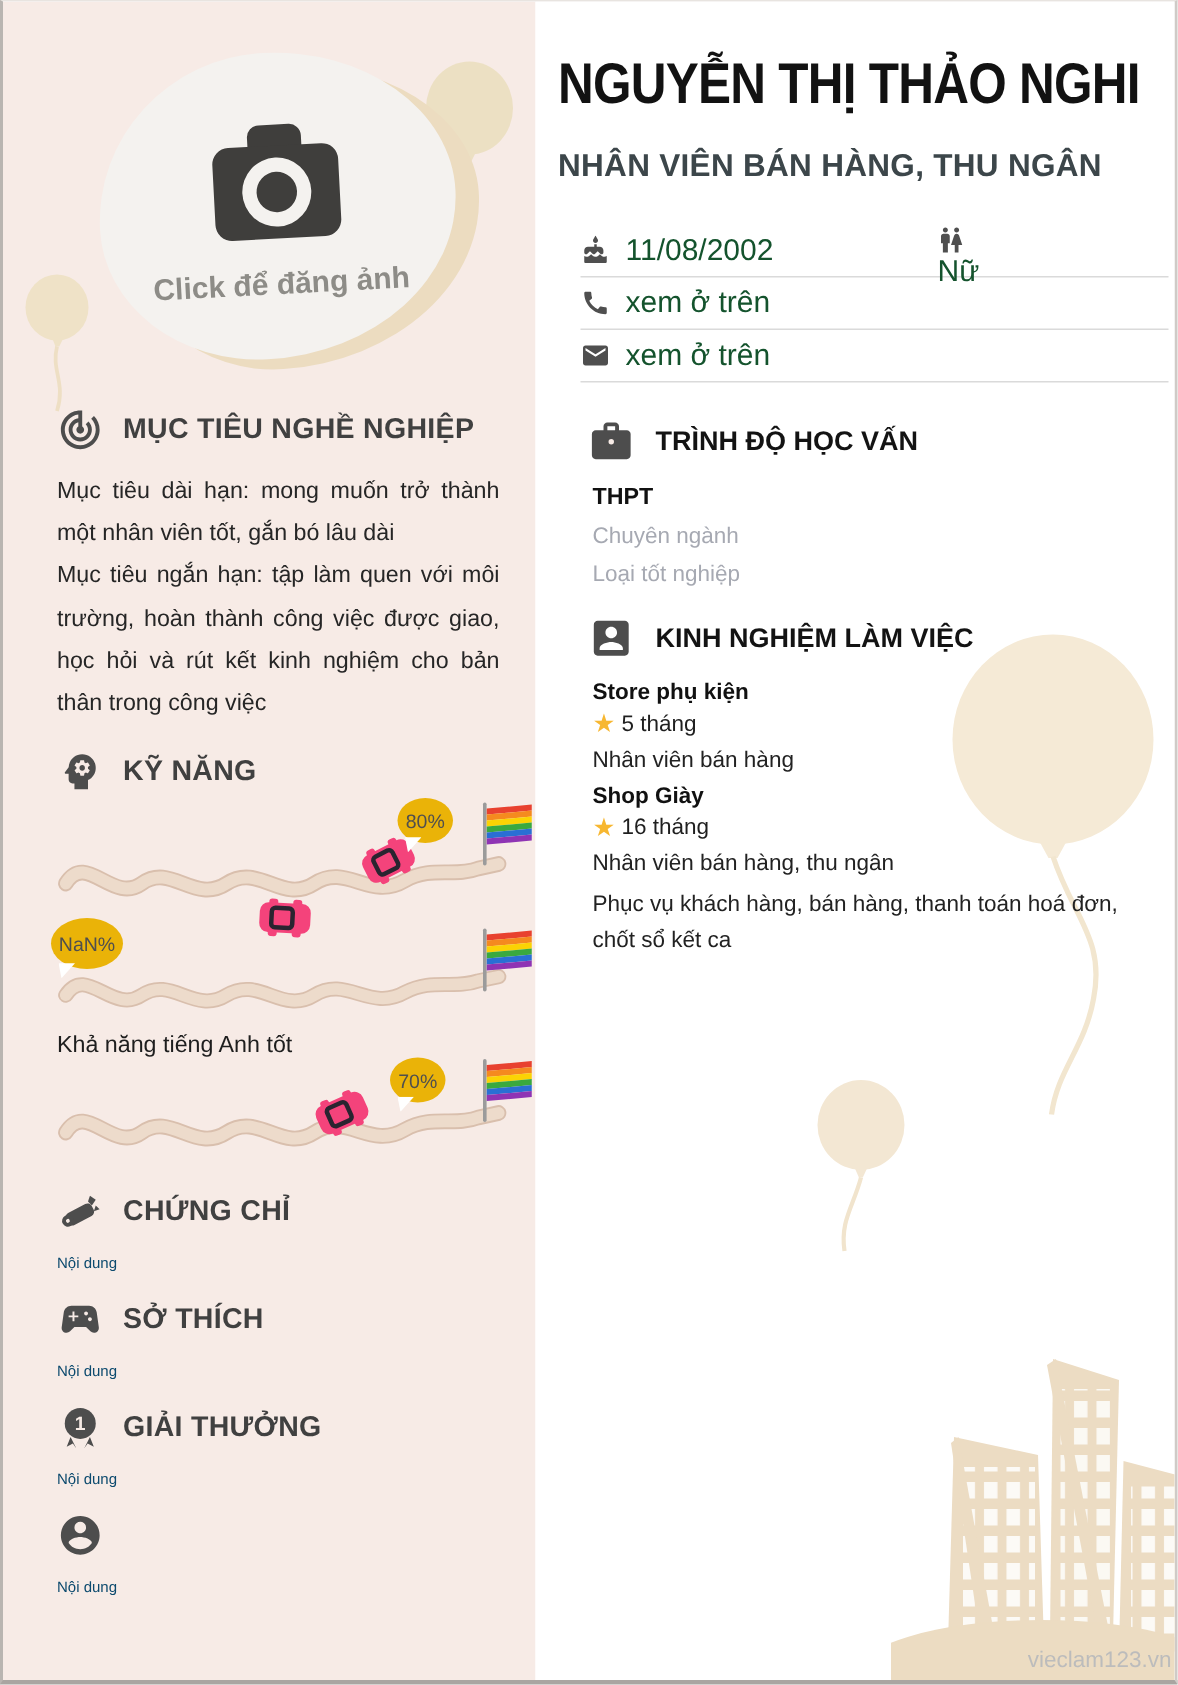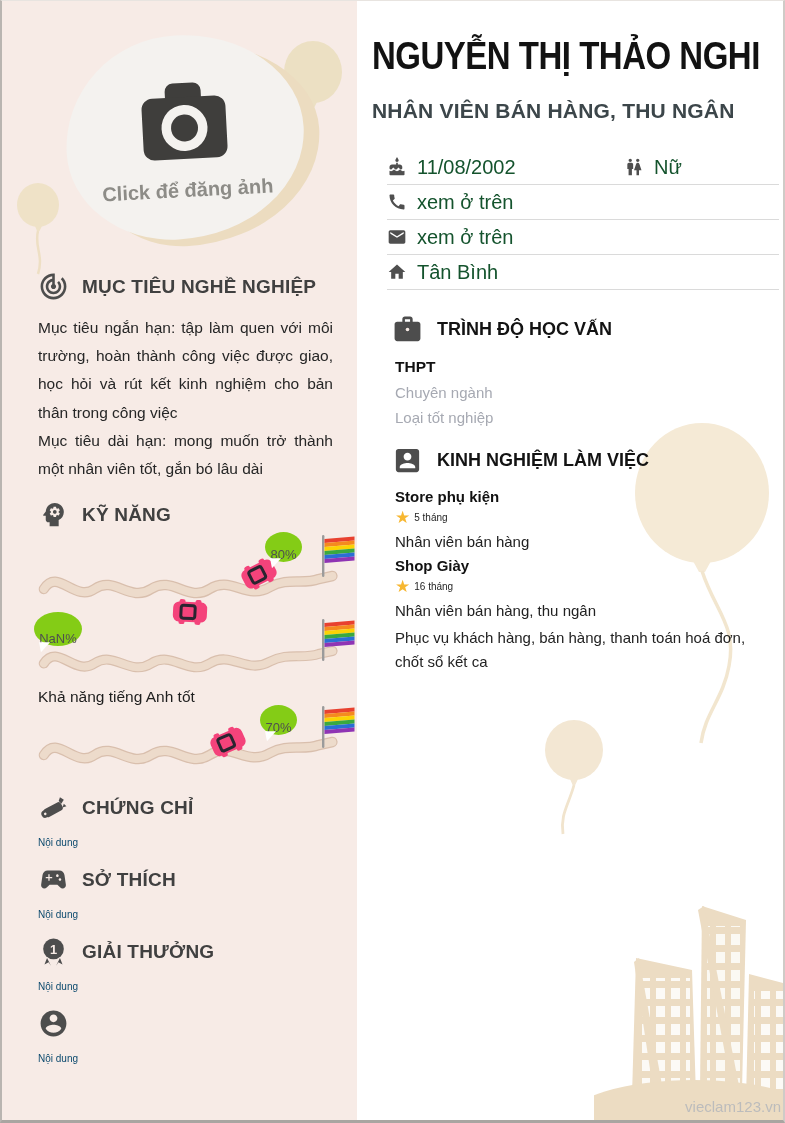--- a/index.html
+++ b/index.html
@@ -28,51 +28,51 @@
   .t2{height:62px;margin-top:10px;}
   .t3{height:66px;margin-top:2px;}
   .road{position:absolute;left:0;width:312px;height:44px;}
   .t1 .road{top:22px;} .t2 .road{top:18px;height:42px;} .t3 .road{top:13px;}
   .flag{position:absolute;left:282px;}
   .t1 .flag{top:0px;} .t2 .flag{top:4px;} .t3 .flag{top:-4px;}
   .car{position:absolute;width:40px;height:26px;}
   .car-1{left:201px;top:28px;transform:rotate(-27deg);}
   .car-2{left:132px;top:-14px;transform:rotate(3deg);}
   .car-3{left:170px;top:21px;transform:rotate(-24deg);}
-  .bubble{position:absolute;background:#84cc16;border-radius:50%;display:flex;align-items:flex-end;
+  .bubble{position:absolute;background:#eab308;border-radius:50%;display:flex;align-items:center;
     justify-content:center;font-size:13px;color:#4f4f4f;}
   .bubble::after{content:"";position:absolute;left:5px;bottom:-6px;width:11px;height:10px;background:#fff;
     clip-path:polygon(0 0,100% 0,18% 100%);}
   .b1{left:227px;top:-1px;width:37px;height:30px;}
   .b2{left:-4px;top:-1px;width:48px;height:34px;}
   .b3{left:199px;top:-3px;width:37px;height:30px;margin-left:23px;}
   .placeholder{margin-top:14px;font-size:10px;color:#0c4a6e;}
   
   .main{position:absolute;left:355px;top:0;width:430px;height:100%;background:#fff;}
   .m-inner{position:relative;z-index:2;padding-left:15px;}
   h1{margin:33px 0 0 0;font-size:33px;font-weight:bold;color:#121212;letter-spacing:-.5px;
     transform:scaleY(1.16);transform-origin:left top;white-space:nowrap;}
   .job-title{margin-top:27px;font-size:21px;font-weight:bold;color:#3c464a;letter-spacing:.2px;white-space:nowrap;}
   .info{margin-top:27px;margin-left:15px;width:392px;}
   .info-row{position:relative;display:flex;align-items:center;height:34px;border-bottom:1px solid #dadada;}
   .info-row .ic{width:20px;height:20px;flex:none;margin-right:10px;}
   .info-row span{font-size:20px;color:#14532d;}
-  .gender-cell{position:absolute;left:237px;top:0;height:34px;display:flex;align-items:center;}
+  .gender-cell{position:absolute;left:237px;top:0;height:34px;display:flex;align-items:center;flex-direction:column;}
   .gender-cell .ic{margin-right:10px;}
   .m-sec-head{display:flex;align-items:center;gap:14px;margin:24px 0 0 20px;}
   .m-sec-head .ic{width:31px;height:31px;flex:none;}
   .m-sec-head h2{font-size:18px;font-weight:bold;color:#131313;margin:0;white-space:nowrap;}
   .edu{margin-left:23px;}
   .edu .school{margin-top:13px;font-size:15.5px;font-weight:bold;color:#111;}
   .edu .mut{margin-top:8px;font-size:15px;color:#a6a9b2;}
   .job{margin-left:23px;margin-top:12px;}
   .job .company{font-size:15px;font-weight:bold;color:#111;}
   .dur{display:flex;align-items:center;margin-top:4px;}
   .dur .star{color:#f7b731;font-size:17px;margin-right:4px;line-height:1;}
-  .dur span.txt{font-size:10px;color:#1f1f1f;}
+  .dur span.txt{font-size:15px;color:#1f1f1f;}
   .job .pos{margin-top:7px;font-size:15px;color:#222;}
   .job .desc{margin-top:7px;width:378px;font-size:15px;color:#222;line-height:1.6;}
   .watermark{position:absolute;right:6px;bottom:5px;font-size:15px;color:#bcbcbc;z-index:3;}
 </style>
 </head>
 <body>
 
 <div class="page">
 
   <aside class="sidebar">
@@ -103,22 +103,22 @@
         </div>
       </div>
 
       <div class="sec-head">
         <svg class="ic" viewBox="0 0 24 24" fill="#4d4d4d">
           <path d="M19.07 4.93l-1.41 1.41C19.1 7.79 20 9.79 20 12c0 4.42-3.58 8-8 8s-8-3.58-8-8c0-4.08 3.05-7.44 7-7.93v2.02C8.16 6.57 6 9.03 6 12c0 3.31 2.69 6 6 6s6-2.69 6-6c0-1.66-.67-3.16-1.76-4.24l-1.41 1.41C15.55 9.9 16 10.9 16 12c0 2.21-1.79 4-4 4s-4-1.79-4-4c0-1.86 1.28-3.41 3-3.86v2.14c-.6.35-1 .98-1 1.72 0 1.1.9 2 2 2s2-.9 2-2c0-.74-.4-1.38-1-1.72V2h-1C6.48 2 2 6.48 2 12s4.48 10 10 10 10-4.48 10-10c0-2.76-1.12-5.26-2.93-7.07z"></path>
         </svg>
         <h2>MỤC TIÊU NGHỀ NGHIỆP</h2>
       </div>
       <div class="obj-text">
+        <div>Mục tiêu dài hạn: mong muốn trở thành một nhân viên tốt, gắn bó lâu dài</div>
         <div>Mục tiêu ngắn hạn: tập làm quen với môi trường, hoàn thành công việc được giao, học hỏi và rút kết kinh nghiệm cho bản thân trong công việc</div>
-        <div>Mục tiêu dài hạn: mong muốn trở thành một nhân viên tốt, gắn bó lâu dài</div>
       </div>
 
       <div class="sec-head">
         <svg class="ic" viewBox="0 0 24 24" fill="#4d4d4d">
           <path d="M13 8.57c-.79 0-1.43.64-1.43 1.43s.64 1.43 1.43 1.43 1.43-.64 1.43-1.43-.64-1.43-1.43-1.43z"></path>
           <path d="M13 3C9.25 3 6.2 5.94 6.02 9.64L4.1 12.2c-.25.33-.01.8.41.8H6v3c0 1.1.9 2 2 2h1v3h7v-4.68c2.36-1.12 4-3.53 4-6.32 0-3.87-3.13-7-7-7zm3 7c0 .13-.01.26-.02.39l.83.66c.08.06.1.16.05.25l-.8 1.39c-.05.09-.16.12-.24.09l-.99-.4c-.21.16-.43.29-.67.39L14 13.83c-.01.1-.1.17-.2.17h-1.6c-.1 0-.18-.07-.2-.17l-.15-1.06c-.25-.1-.47-.23-.68-.39l-.99.4c-.09.03-.2 0-.25-.09l-.8-1.39c-.05-.08-.03-.19.05-.25l.84-.66c-.01-.13-.02-.26-.02-.39s.02-.27.02-.39l-.85-.66c-.08-.06-.1-.16-.05-.26l.8-1.38c.05-.09.15-.12.24-.09l1 .4c.2-.15.43-.29.67-.39L12 6.17c.02-.1.1-.17.2-.17h1.6c.1 0 .18.07.2.17l.15 1.06c.24.1.46.23.67.39l1-.4c.09-.03.2 0 .24.09l.8 1.38c.05.09.03.2-.05.26l-.85.66c.01.13.02.25.02.39z"></path>
         </svg>
         <h2>KỸ NĂNG</h2>
       </div>
 
@@ -304,26 +304,20 @@
             <path d="M20.01 15.38c-1.23 0-2.42-.2-3.53-.56-.35-.12-.74-.03-1.01.24l-1.57 1.97c-2.83-1.35-5.48-3.9-6.89-6.83l1.95-1.66c.27-.28.35-.67.24-1.02-.37-1.11-.56-2.3-.56-3.53 0-.54-.45-.99-.99-.99H4.19c-.54 0-1.19.24-1.19.99 0 9.36 7.6 16.95 16.95 16.95.71 0 1.05-.63 1.05-1.18v-3.39c0-.54-.45-.99-.99-.99z"></path>
           </svg>
           <span>xem ở trên</span>
         </div>
         <div class="info-row">
           <svg class="ic" viewBox="0 0 24 24" fill="#4f4f4f">
             <path d="M20 4H4c-1.1 0-2 .9-2 2v12c0 1.1.9 2 2 2h16c1.1 0 2-.9 2-2V6c0-1.1-.9-2-2-2zm0 4l-8 5-8-5V6l8 5 8-5v2z"></path>
           </svg>
           <span>xem ở trên</span>
         </div>
-        <div class="info-row">
-          <svg class="ic" viewBox="0 0 24 24" fill="#4f4f4f">
-            <path d="M10 20v-6h4v6h5v-8h3L12 3 2 12h3v8z"></path>
-          </svg>
-          <span>Tân Bình</span>
-        </div>
       </div>
 
       <div class="m-sec-head">
         <svg class="ic" viewBox="0 0 24 24" fill="#4d4d4d">
           <path d="M20 6h-4V4c0-1.11-.89-2-2-2h-4c-1.11 0-2 .89-2 2v2H4c-1.11 0-1.99.89-1.99 2L2 19c0 1.11.89 2 2 2h16c1.11 0 2-.89 2-2V8c0-1.11-.89-2-2-2zm-6 0h-4V4h4v2z"></path>
           <circle cx="12" cy="12" r="1.4" fill="#f7ebe6"></circle>
         </svg>
         <h2>TRÌNH ĐỘ HỌC VẤN</h2>
       </div>
       <div class="edu">

